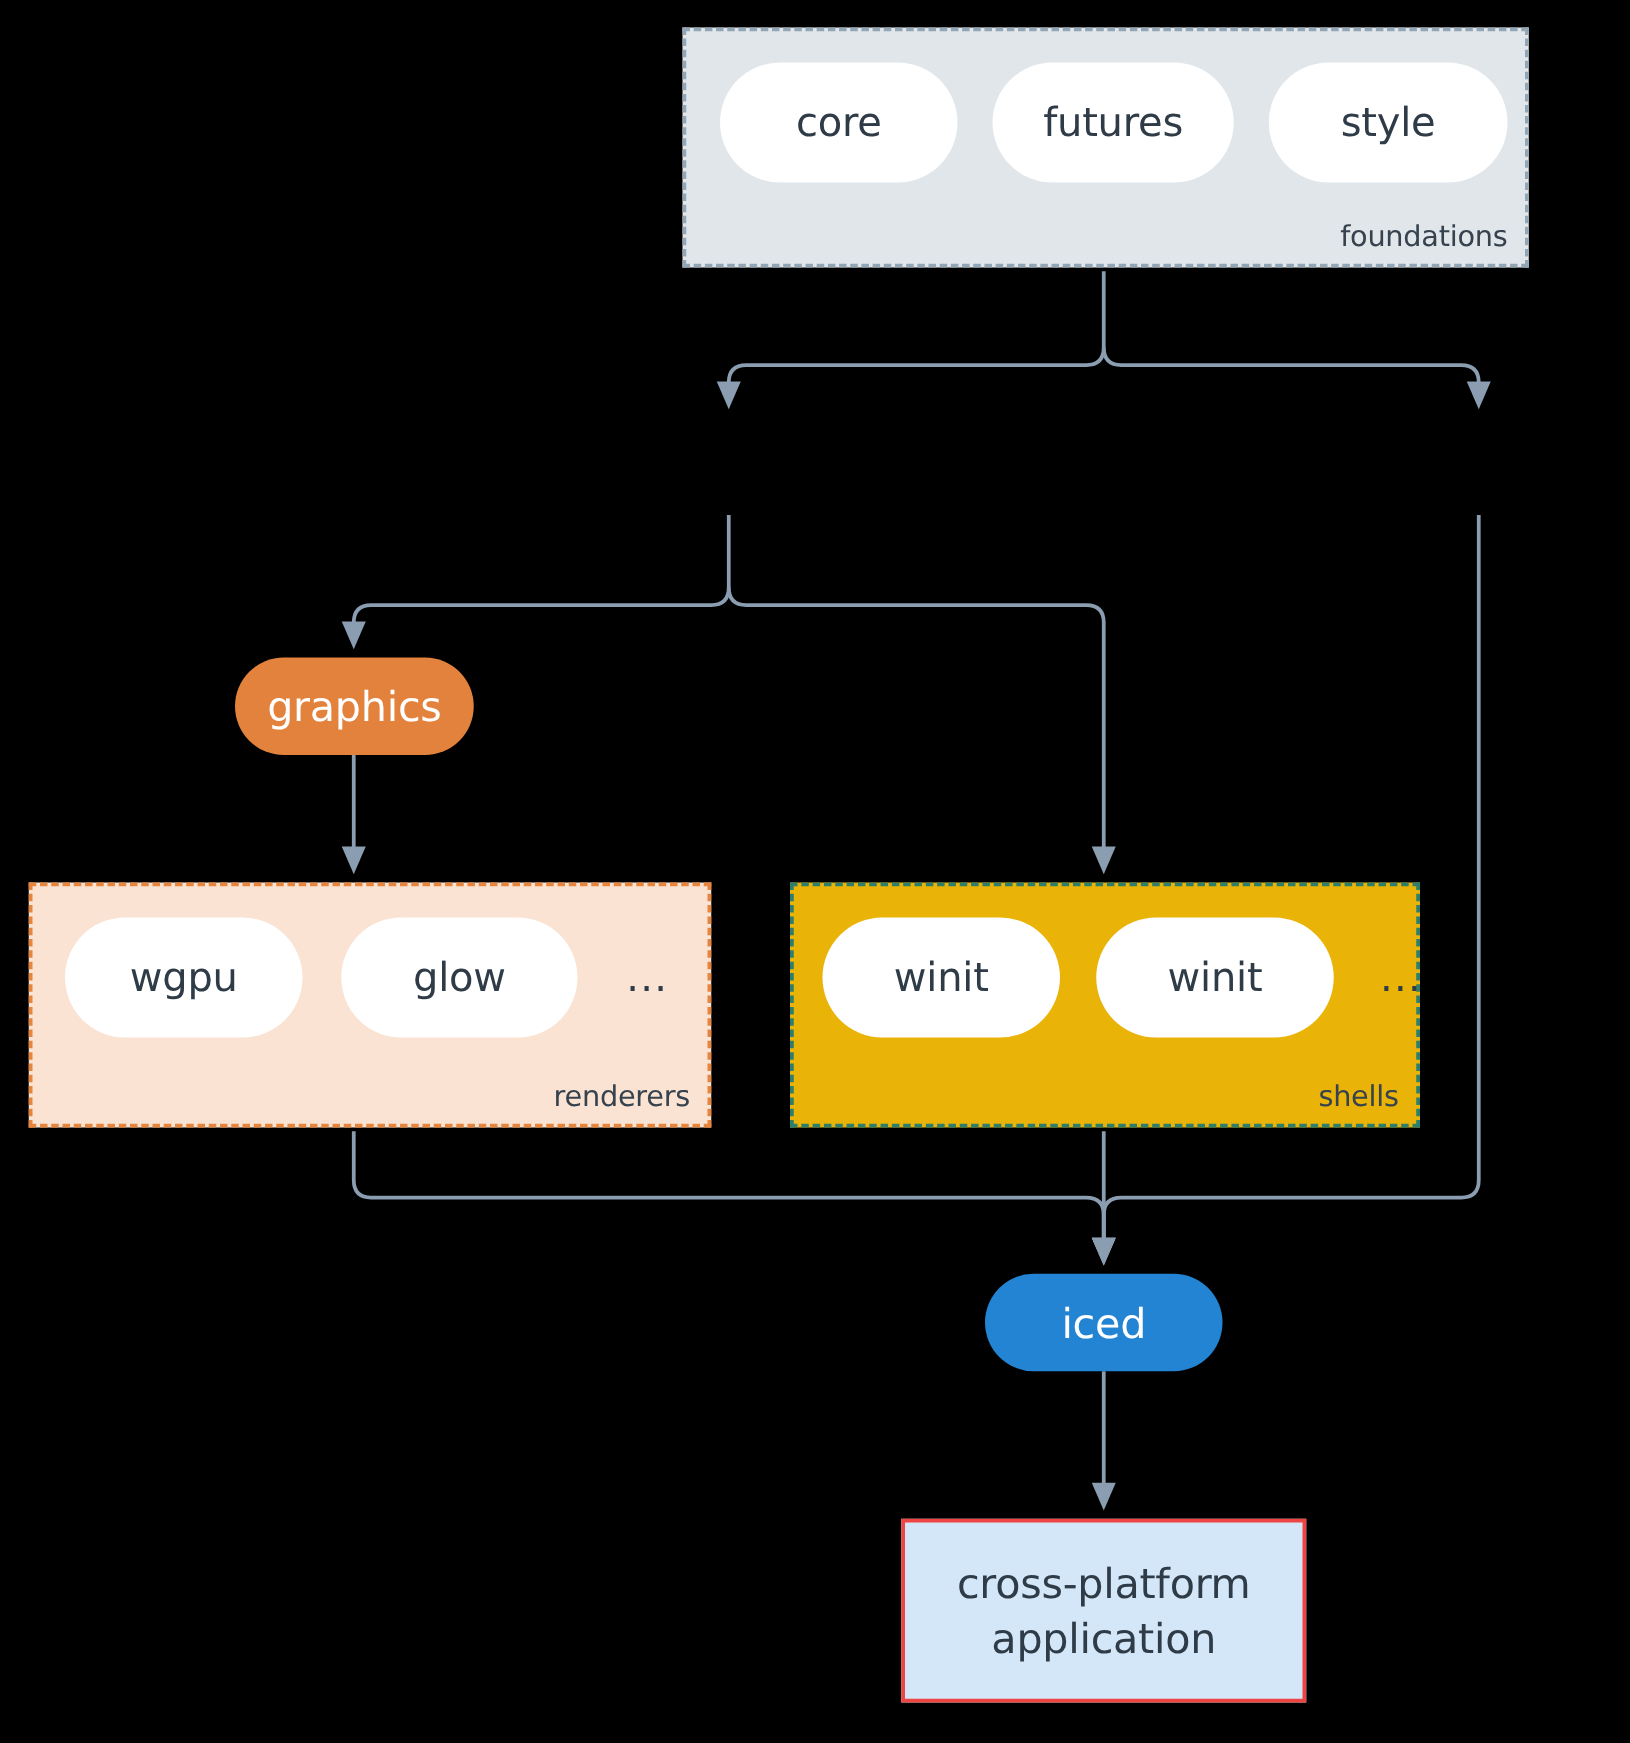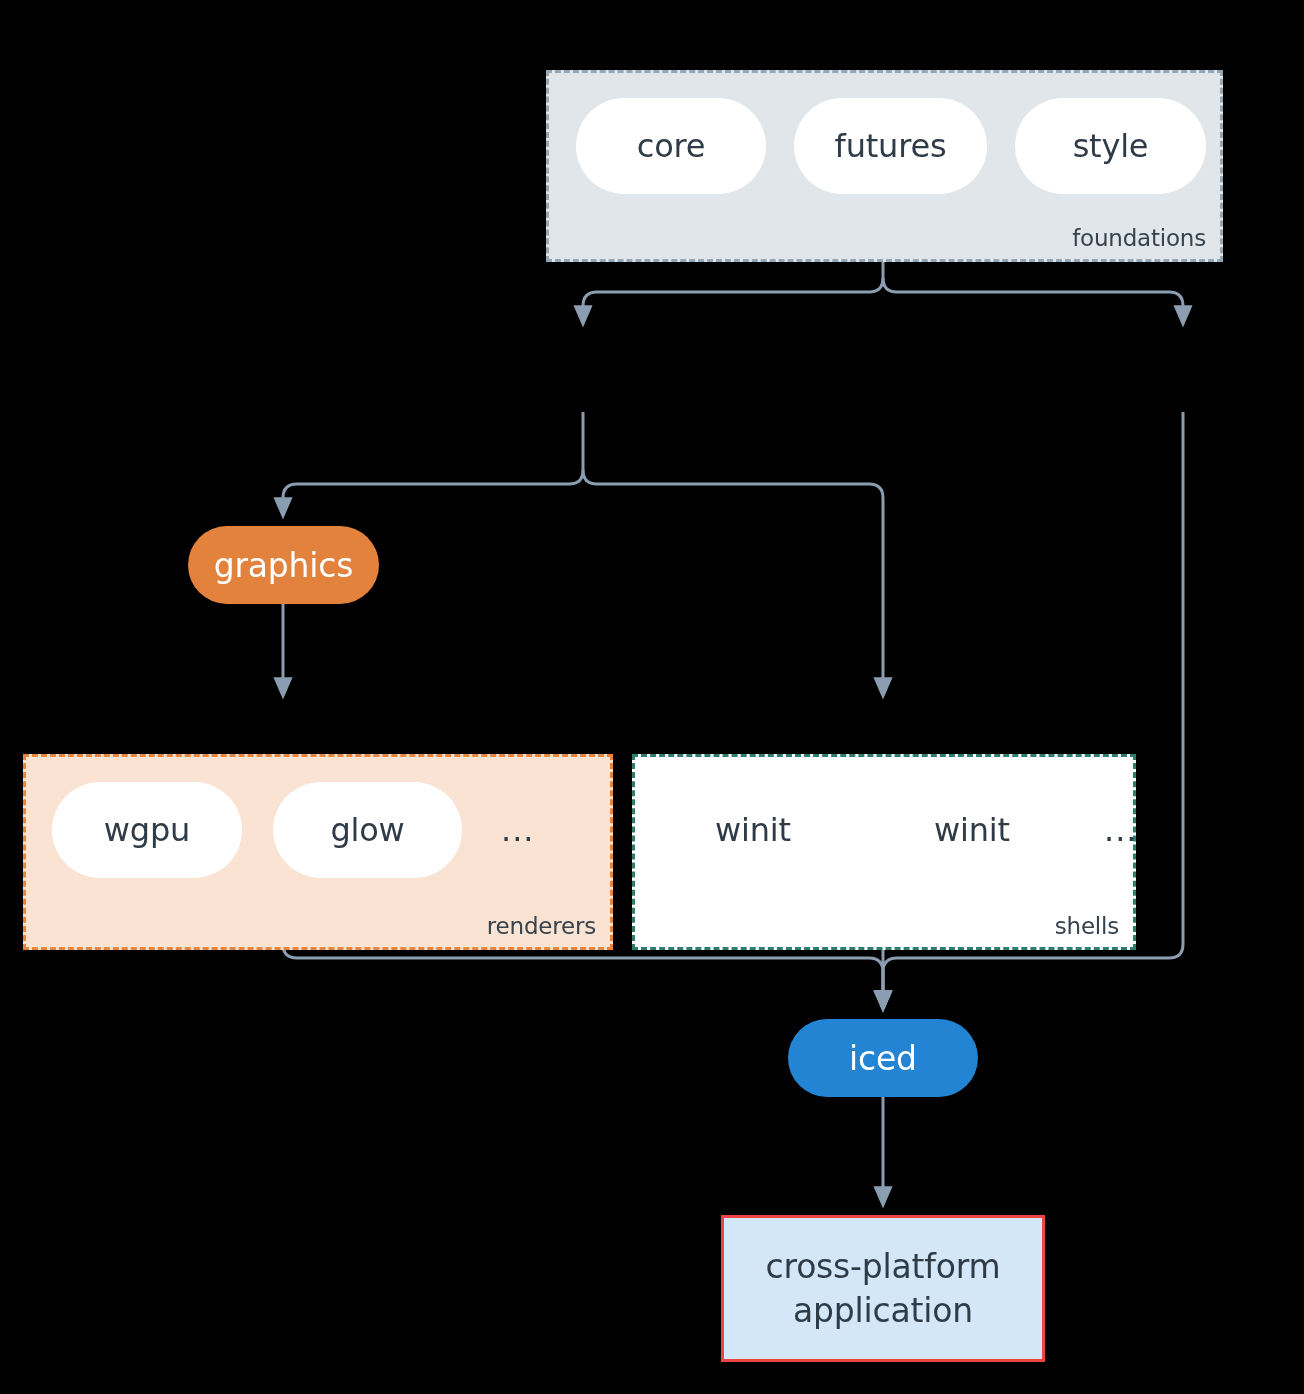--- a/index.html
+++ b/index.html
@@ -27,21 +27,20 @@
     height: 1394px;
     pointer-events: none;
   }
 
   
   .cluster {
     position: absolute;
     box-sizing: border-box;
     border-style: dashed;
     border-width: 3px;
-    margin-top: 48px;
   }
   .cluster-label {
     position: absolute;
     right: 14px;
     bottom: 8px;
     font-size: 23px;
     color: #36424e;
     letter-spacing: -0.2px;
     white-space: nowrap;
   }
@@ -63,37 +62,37 @@
   }
   #cluster-foundations .cluster-items {
     left: 27px;
     top: 25px;
     gap: 28px;
   }
 
   #cluster-renderers {
     left: 23px;
     top: 706px;
-    width: 590px;
+    width: 546px;
     height: 196px;
     background: #fae3d3;
     border-color: #e8853c;
   }
   #cluster-renderers .cluster-items {
     left: 26px;
     top: 25px;
     gap: 31px;
   }
 
   #cluster-shells {
     left: 632px;
     top: 706px;
     width: 504px;
     height: 196px;
-    background: #ffffff;
+    background: #eab308;
     border-color: #2e7e6c;
   }
   #cluster-shells .cluster-items {
     left: 23px;
     top: 25px;
     gap: 29px;
   }
 
   
   .pill {

